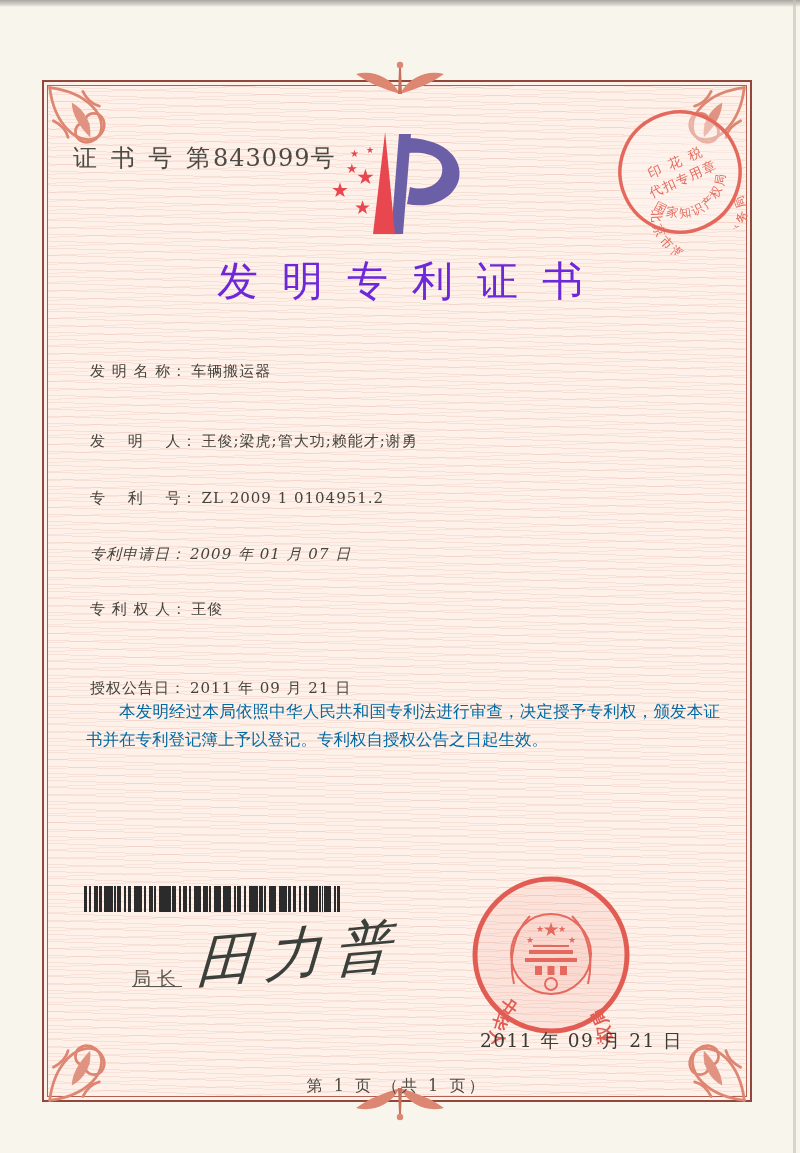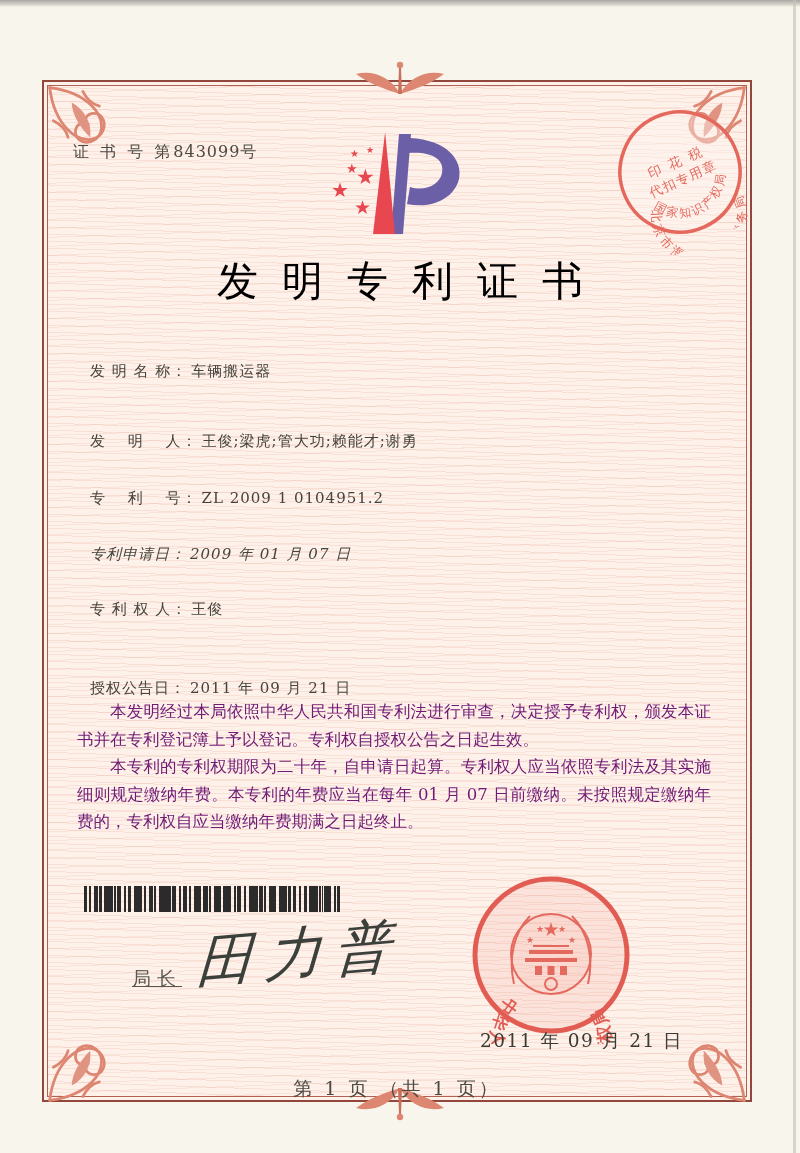--- a/index.html
+++ b/index.html
@@ -22,56 +22,56 @@
   .frame-inner{
     position:absolute;left:3px;top:3px;right:3px;bottom:3px;
     border:1px solid #b06152;
     background-image:
       repeating-linear-gradient(2deg, rgba(233,160,140,.22) 0 1px, rgba(0,0,0,0) 1px 7px),
       repeating-linear-gradient(-2deg, rgba(233,160,140,.18) 0 1px, rgba(0,0,0,0) 1px 9px);
   }
   .flourish{width:92px;height:92px;}
   .ornament-c{width:96px;height:42px;}
   
-  .cert-no{left:73px;top:142px;font-size:16px;color:#4d4a44;letter-spacing:3px;white-space:nowrap;}
+  .cert-no{left:73px;top:142px;font-size:24px;color:#4d4a44;letter-spacing:3px;white-space:nowrap;}
   .cert-no .digits{letter-spacing:1px;}
   
   .logo{left:325px;top:116px;width:150px;height:125px;}
   .logo-star{position:absolute;color:#e8474f;line-height:1;font-family:"DejaVu Sans","Liberation Sans",sans-serif;}
   .logo-star::before{content:"★";}
   .logo-tri{position:absolute;left:48px;top:16px;width:22px;height:102px;
     background:#e8474f;clip-path:polygon(55% 0,100% 100%,0 100%);}
   
-  .title{left:0;top:254px;width:800px;text-align:center;font-size:41px;color:#000000;
+  .title{left:0;top:254px;width:800px;text-align:center;font-size:41px;color:#6d28d9;
     letter-spacing:24px;text-indent:24px;font-weight:500;white-space:nowrap;}
   
   .field{left:90px;font-size:15px;color:#45433c;white-space:nowrap;letter-spacing:1px;}
   .field .lbl{color:#45433c;}
   .field .val{margin-left:4px;}
   
-  .body-text{left:77px;top:698px;width:634px;font-size:16.5px;line-height:27.5px;
-    color:#701a75;text-align:justify;}
+  .body-text{left:86px;top:698px;width:634px;font-size:16.5px;line-height:27.5px;
+    color:#0369a1;text-align:justify;}
   .body-text p{margin:0;text-indent:2em;}
   
   .barcode{left:84px;top:886px;width:256px;height:26px;
     background-image:
       repeating-linear-gradient(90deg,#2b2b2b 0 2px,rgba(0,0,0,0) 2px 5px),
       repeating-linear-gradient(90deg,#2b2b2b 0 3px,rgba(0,0,0,0) 3px 11px),
       repeating-linear-gradient(90deg,#2b2b2b 0 1px,rgba(0,0,0,0) 1px 17px),
       repeating-linear-gradient(90deg,rgba(0,0,0,0) 0 23px,#2b2b2b 23px 29px);
   }
   
   .sig-title{left:132px;top:966px;font-size:19px;color:#5a574e;letter-spacing:6px;text-decoration:underline;}
   .sig-name{left:196px;top:916px;font-size:57px;color:#3c403b;letter-spacing:12px;
     font-style:italic;transform:rotate(-5deg) skewX(-8deg);white-space:nowrap;}
   
   .tax-stamp{left:606px;top:98px;width:148px;height:148px;transform:rotate(-24deg);}
   .office-seal{left:462px;top:866px;width:178px;height:178px;opacity:.95;}
   .issue-date{left:480px;top:1028px;font-size:18.5px;color:#3b3a33;letter-spacing:1.5px;white-space:nowrap;}
-  .page-footer{left:42px;top:1076px;width:710px;text-align:center;font-size:19px;
+  .page-footer{left:42px;top:1076px;width:710px;text-align:center;font-size:16px;
     color:#4c4a42;letter-spacing:3px;}
   svg{display:block;}
 </style>
 </head>
 <body>
 
 <svg width="0" height="0" style="position:absolute" aria-hidden="true">
   <defs>
     <symbol id="scroll" viewBox="0 0 100 100">
       <g fill="none" stroke="#dd8672" stroke-width="3" stroke-linecap="round">
@@ -165,21 +165,20 @@
 
 <div class="abs field" style="top:362px;"><span class="lbl">发 明 名 称：</span><span class="val">车辆搬运器</span></div>
 <div class="abs field" style="top:432px;"><span class="lbl">发　 明　 人：</span><span class="val">王俊;梁虎;管大功;赖能才;谢勇</span></div>
 <div class="abs field" style="top:489px;"><span class="lbl">专　 利　 号：</span><span class="val">ZL 2009 1 0104951.2</span></div>
 <div class="abs field" style="top:545px;font-style:italic;"><span class="lbl">专利申请日：</span><span class="val">2009 年 01 月 07 日</span></div>
 <div class="abs field" style="top:600px;"><span class="lbl">专 利 权 人：</span><span class="val">王俊</span></div>
 <div class="abs field" style="top:679px;"><span class="lbl">授权公告日：</span><span class="val">2011 年 09 月 21 日</span></div>
 
 <div class="abs body-text">
   <p>本发明经过本局依照中华人民共和国专利法进行审查，决定授予专利权，颁发本证书并在专利登记簿上予以登记。专利权自授权公告之日起生效。</p>
-  <p>本专利的专利权期限为二十年，自申请日起算。专利权人应当依照专利法及其实施细则规定缴纳年费。本专利的年费应当在每年 01 月 07 日前缴纳。未按照规定缴纳年费的，专利权自应当缴纳年费期满之日起终止。</p>
 </div>
 
 <div class="abs barcode"></div>
 
 <div class="abs sig-title">局长</div>
 <div class="abs sig-name">田力普</div>
 
 <div class="abs office-seal">
   <svg viewBox="0 0 178 178" width="178" height="178">
     <defs>

